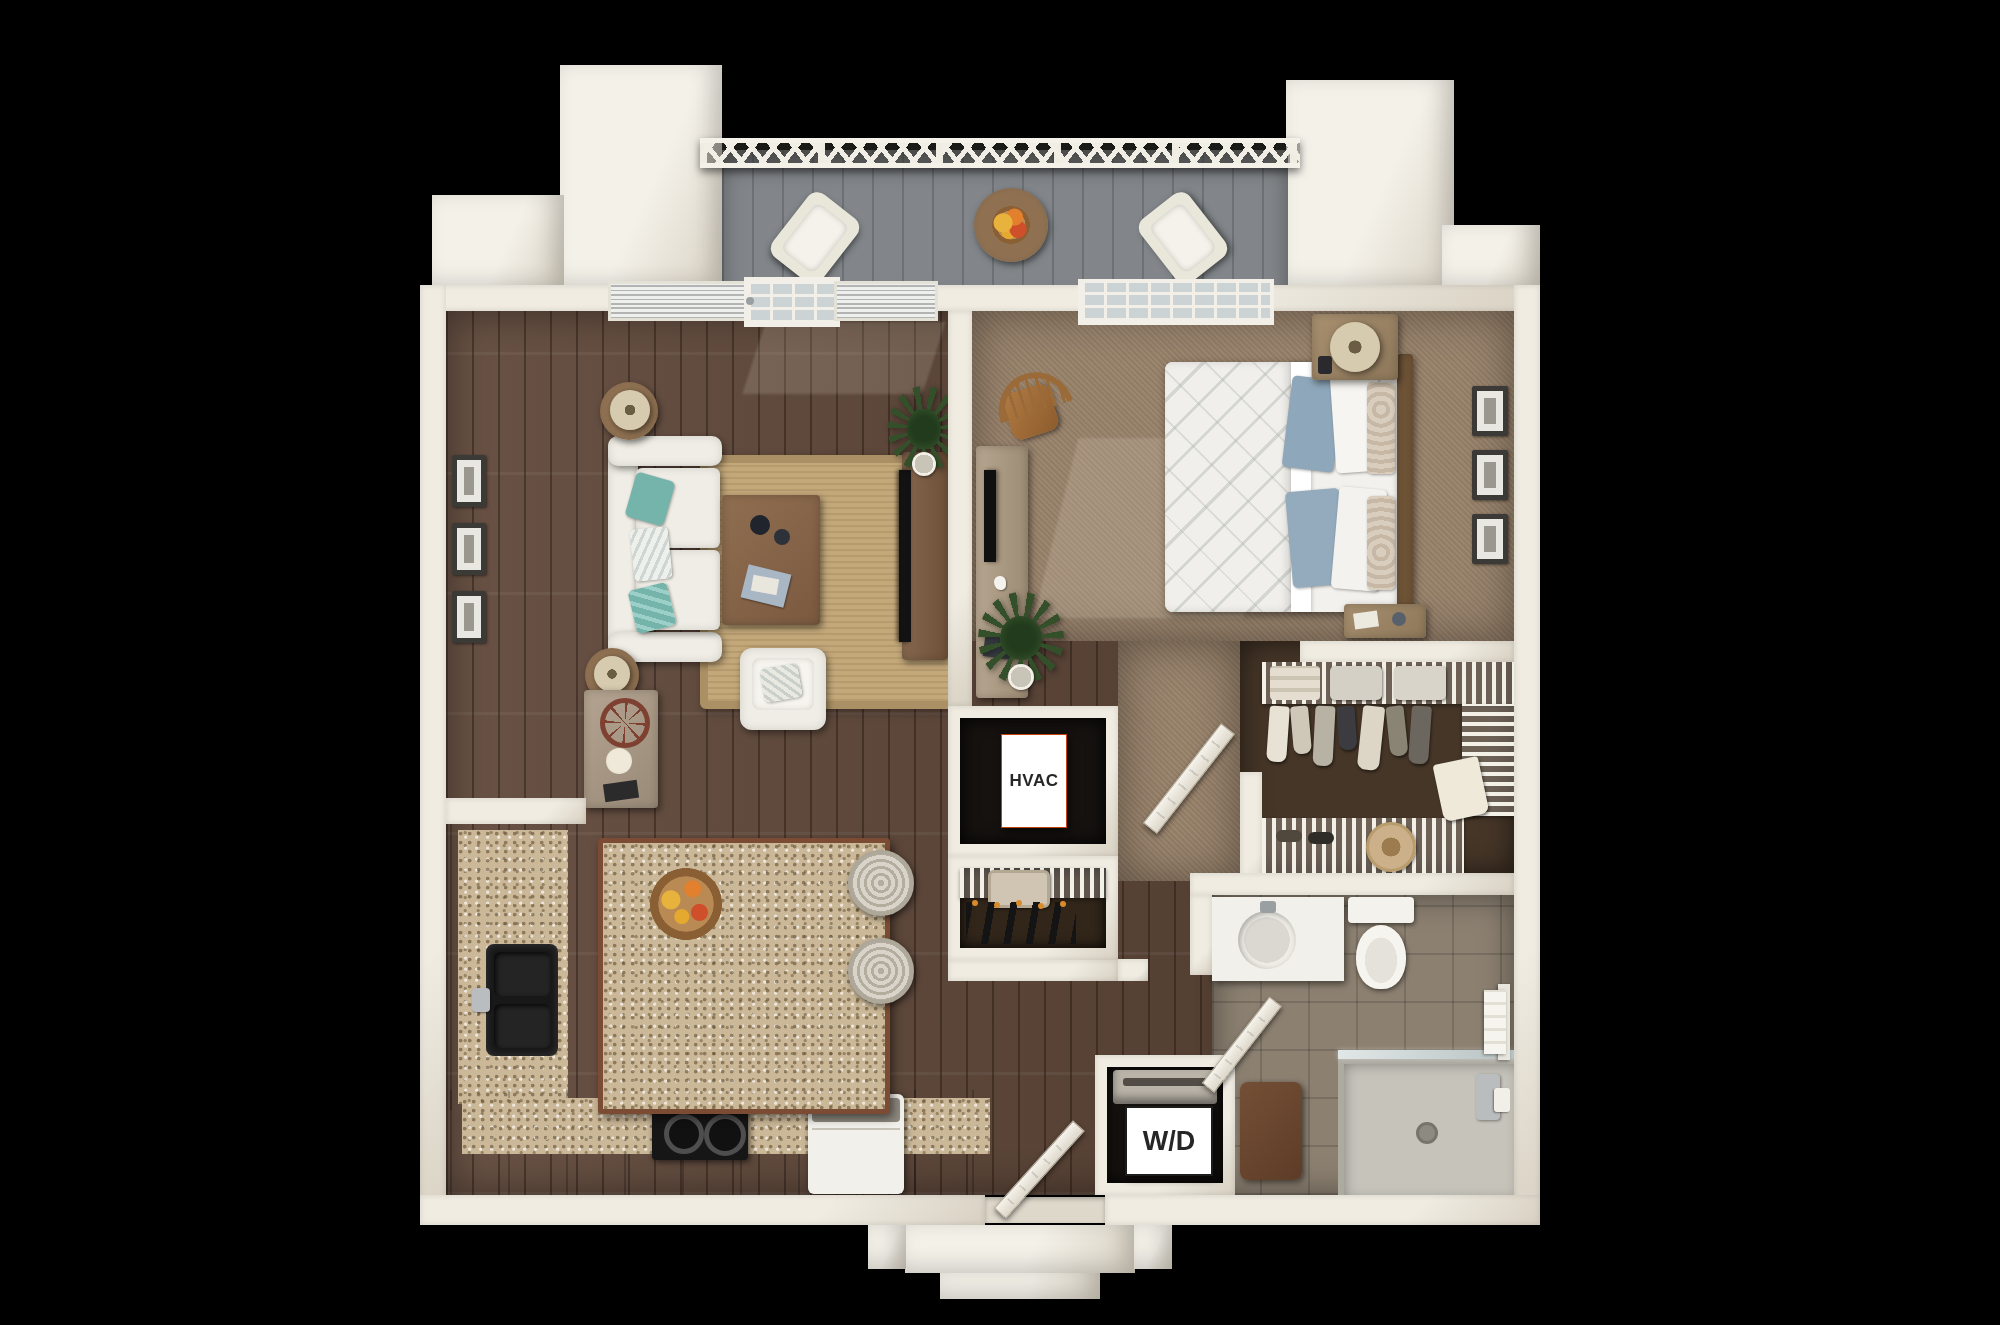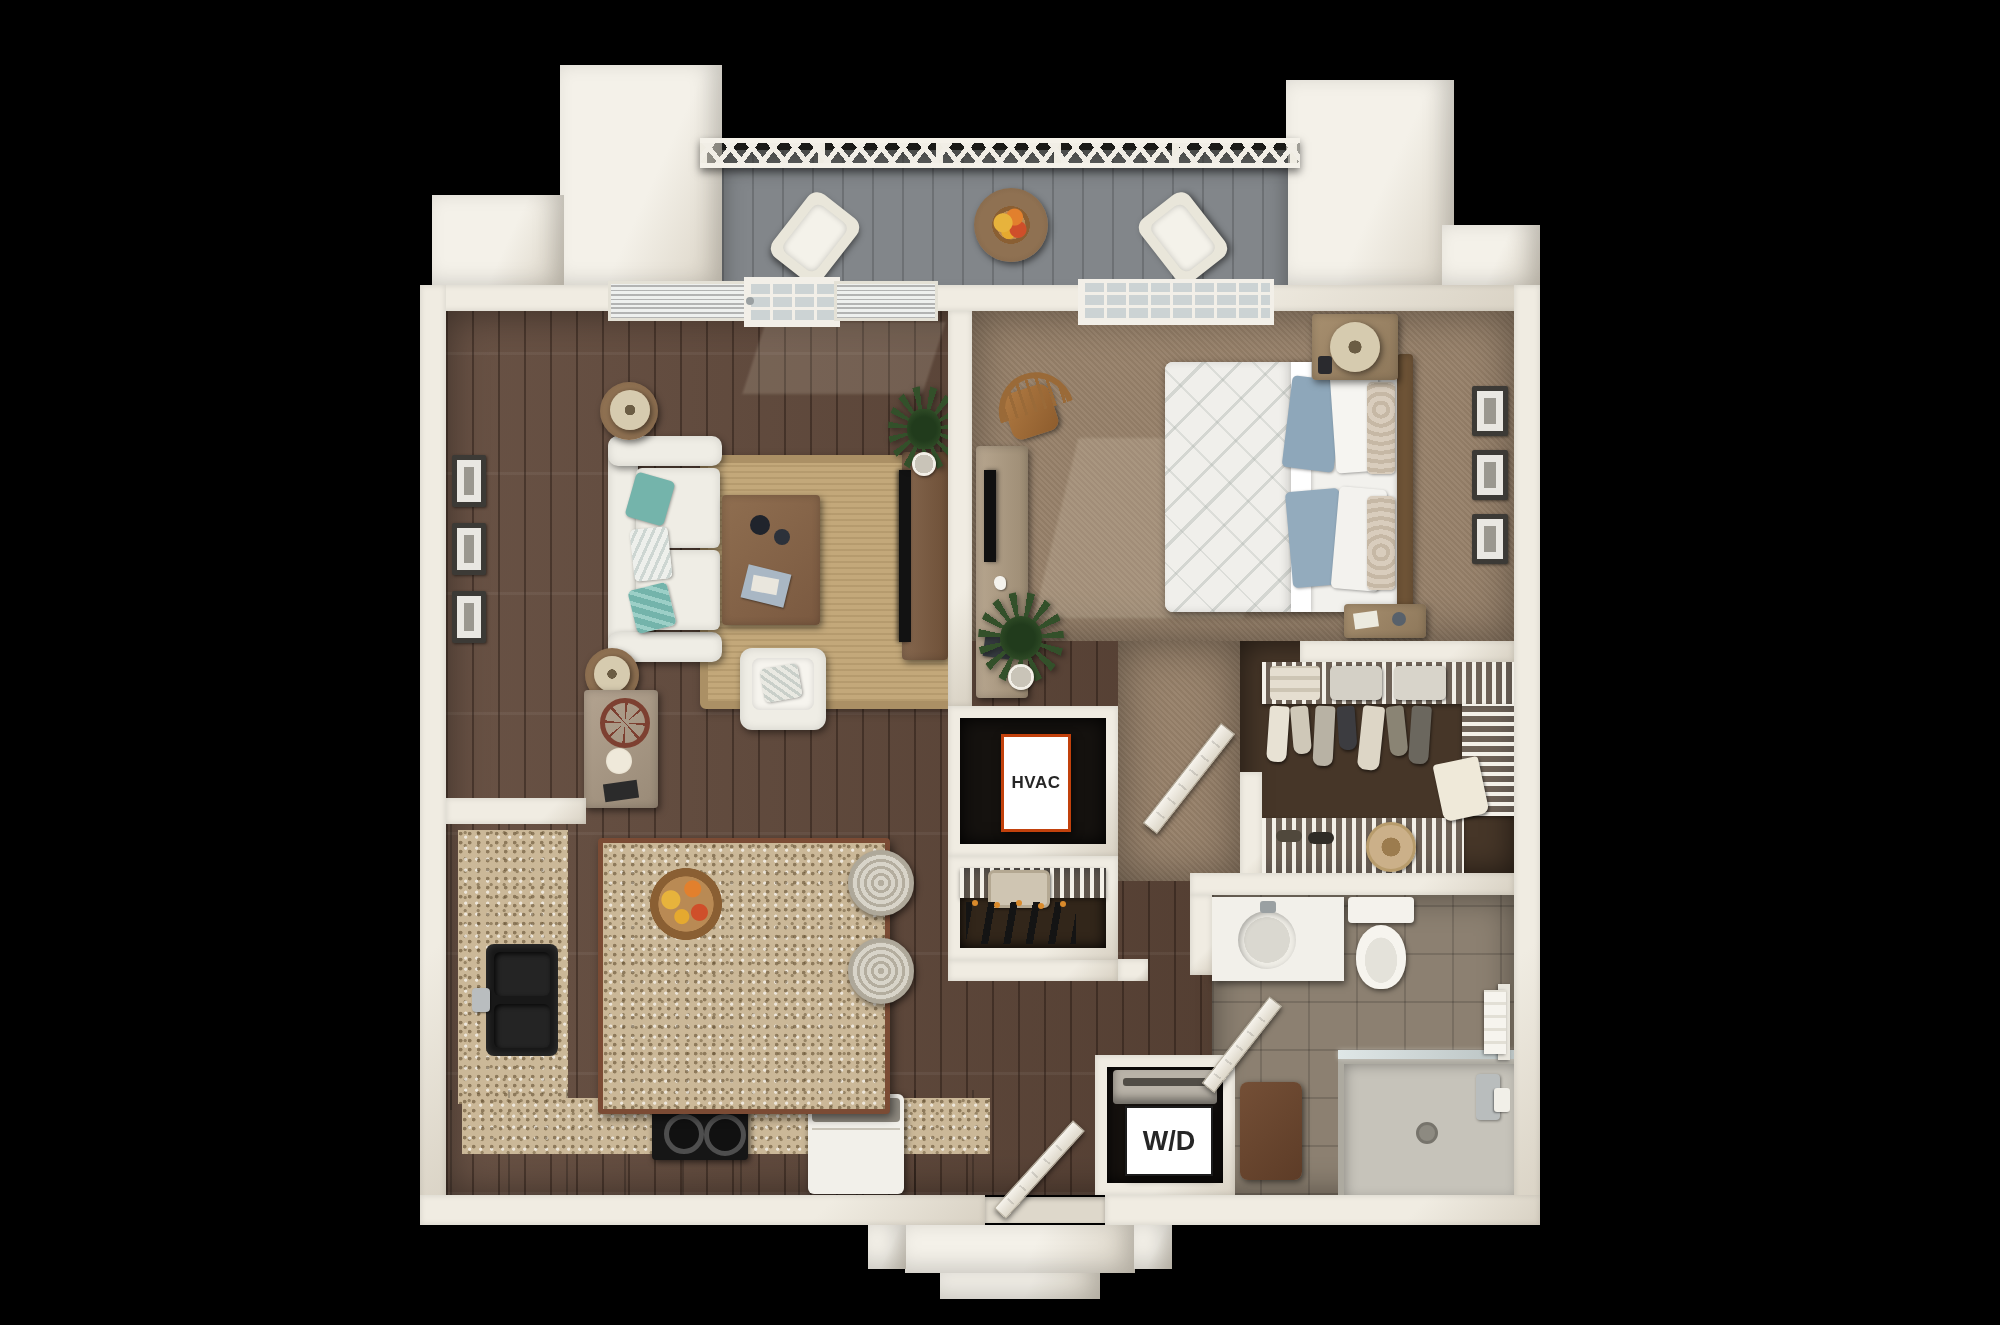--- a/index.html
+++ b/index.html
@@ -254,21 +254,21 @@
   <div class="abs wall" style="left:1300px;top:641px;width:214px;height:21px;"></div>
   <div class="abs wall" style="left:1240px;top:772px;width:22px;height:123px;"></div>
   <div class="abs wall" style="left:1190px;top:873px;width:324px;height:22px;"></div>
   <div class="abs wall" style="left:1190px;top:895px;width:22px;height:80px;"></div>
   <div class="abs wall" style="left:1190px;top:1085px;width:22px;height:110px;"></div>
   <div class="abs wall" style="left:1118px;top:959px;width:30px;height:22px;"></div>
   <div class="abs wall" style="left:446px;top:798px;width:140px;height:26px;"></div>
 
   <div class="abs wall" style="left:948px;top:706px;width:170px;height:150px;"></div>
   <div class="abs" style="left:960px;top:718px;width:146px;height:126px;background:#15120f;box-shadow:inset 0 0 18px #000;"></div>
-  <div class="abs labelbox" style="left:1001px;top:734px;width:64px;height:92px;border:3px solid #c2410c;">
+  <div class="abs labelbox" style="left:1001px;top:734px;width:64px;height:92px;border:1px solid #c2410c;">
     <span style="font-size:17px;letter-spacing:.5px;">HVAC</span>
   </div>
 
   <div class="abs wall" style="left:948px;top:856px;width:170px;height:104px;"></div>
   <div class="abs" style="left:960px;top:868px;width:146px;height:80px;background:#32261a;box-shadow:inset 0 0 14px #000;"></div>
   <div class="abs shelfwire" style="left:960px;top:868px;width:146px;height:30px;"></div>
   <div class="abs" style="left:988px;top:870px;width:56px;height:32px;background:#cfc5b2;border:3px solid #b4a892;border-radius:6px;box-shadow:1px 1px 3px rgba(0,0,0,.6);"></div>
   <div class="abs" style="left:966px;top:902px;width:110px;height:42px;background:repeating-linear-gradient(100deg,#141414 0 7px, rgba(0,0,0,0) 7px 22px);"></div>
   <span class="abs" style="left:972px;top:900px;width:6px;height:6px;border-radius:50%;background:#d98a2b;box-shadow:22px 2px 0 #d98a2b,44px 0 0 #d98a2b,66px 3px 0 #d98a2b,88px 1px 0 #d98a2b;"></span>
 

